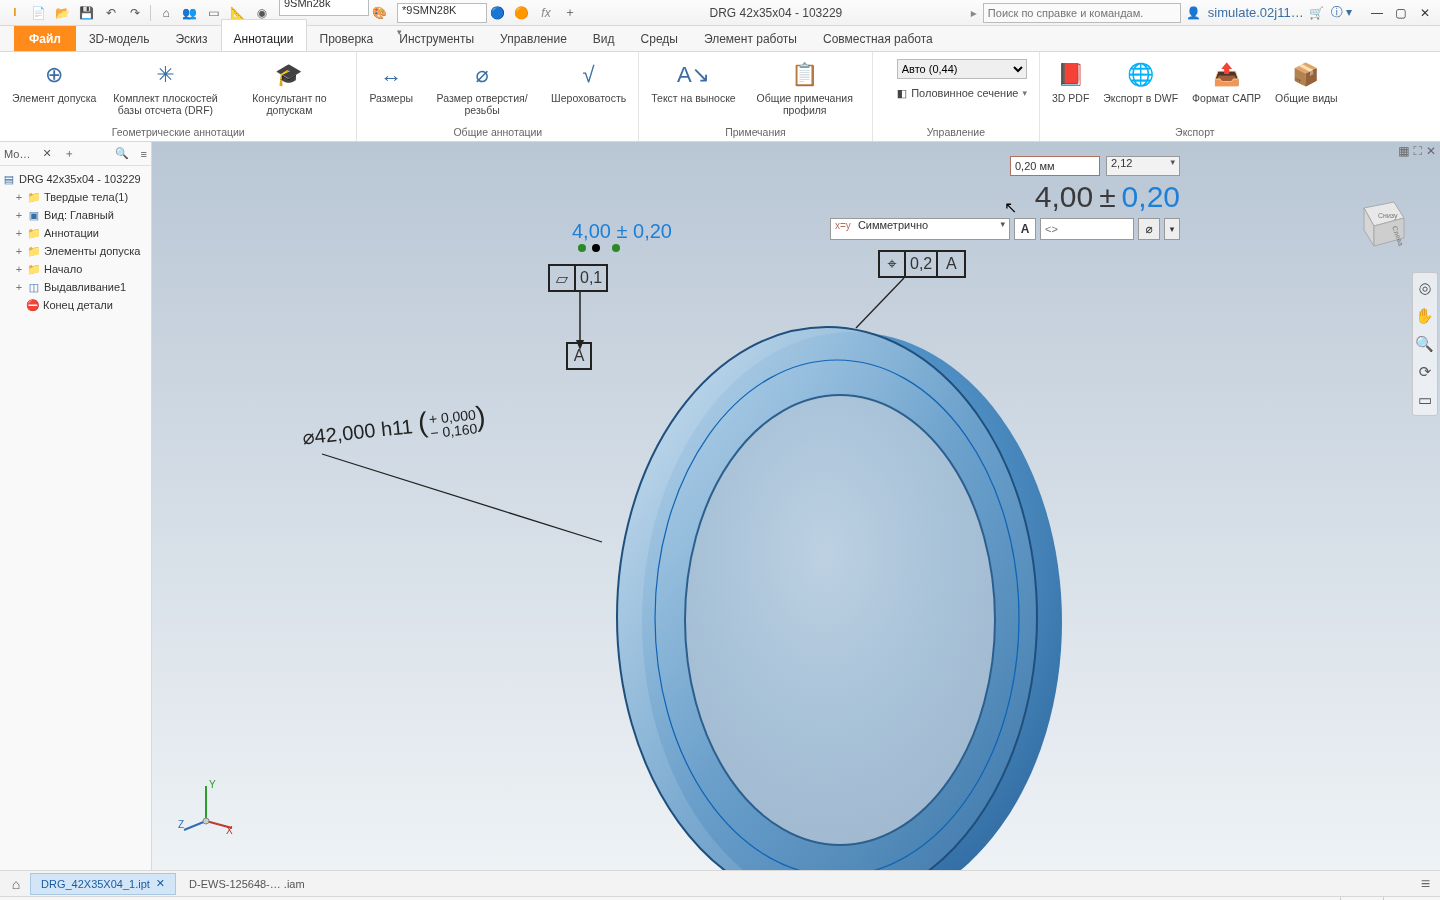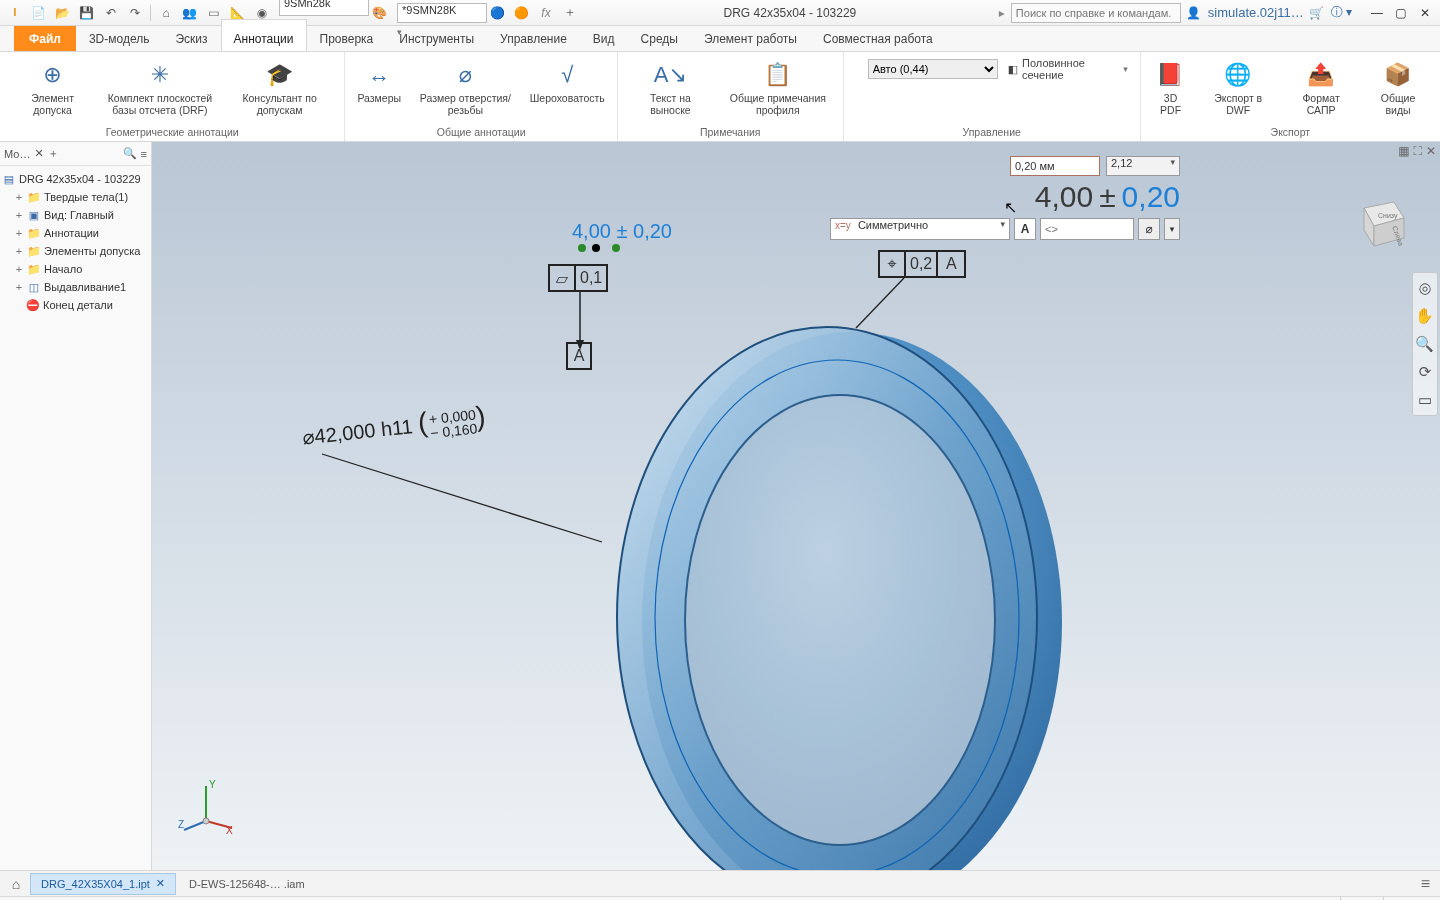--- a/index.html
+++ b/index.html
@@ -7,46 +7,46 @@
 
 
 .titlebar { height: 26px; background: linear-gradient(#fcfcfc,#f2f2f2); border-bottom: 1px solid #d8d8d8; display: flex; align-items: center; padding: 0 4px; }
 .qat { display: flex; align-items: center; gap: 2px; }
 .qat .ico { width: 22px; height: 20px; display: flex; align-items: center; justify-content: center; border-radius: 2px; color: #555; cursor: pointer; }
 .qat .sep { width: 1px; height: 16px; background: #ccc; margin: 0 2px; }
 .matbox { display: flex; align-items: flex-start; gap: 4px; margin-left: 6px; flex-direction: column; }
 .matbox select, .matbox .sel { height: 20px; font-size: 11px; border: 1px solid #bbb; background: #fff; padding: 0 4px; }
 .titlecenter { flex: 1; text-align: center; font-size: 12px; color: #444; }
 .titleright { display: flex; align-items: center; gap: 6px; }
-.searchbox { width: 170px; height: 20px; border: 1px solid #bbb; font-size: 11px; padding: 0 4px; background: #fafafa; color: #888; }
+.searchbox { width: 198px; height: 20px; border: 1px solid #bbb; font-size: 11px; padding: 0 4px; background: #fafafa; color: #888; }
 .winbtns { display: flex; gap: 2px; margin-left: 8px; }
 .winbtns span { width: 22px; height: 18px; display: flex; align-items: center; justify-content: center; cursor: pointer; }
 
 
 .ribtabs { height: 26px; background: #f7f7f7; display: flex; align-items: flex-end; border-bottom: 1px solid #d8d8d8; padding-left: 2px; }
 .ribtabs .tab { padding: 12px 12px 5px; font-size: 12px; color: #444; cursor: pointer; border: 1px solid transparent; border-bottom: none; }
 .ribtabs .tab.file { background: #ff8c1a; color: #fff; font-weight: 600; padding: 5px 14px; margin-left: 12px; }
 .ribtabs .tab.active { background: #fff; border-color: #d8d8d8; color: #222; }
 
 
 .ribbon { height: 90px; background: #fff; border-bottom: 1px solid #d8d8d8; display: flex; }
 .ribgroup { border-right: 1px solid #e4e4e4; padding: 2px 8px 0; display: flex; flex-direction: column; align-items: center; }
 .ribgroup .items { flex: 1; display: flex; align-items: flex-start; gap: 6px; padding-top: 2px; }
 .ribgroup .glabel { font-size: 10.5px; color: #666; padding: 2px 0 3px; text-align: center; white-space: nowrap; }
 .ritem { display: flex; flex-direction: column; align-items: center; width: auto; cursor: pointer; padding: 2px 4px; text-align: center; }
 .ritem .ricon { width: 34px; height: 34px; display: flex; align-items: center; justify-content: center; font-size: 22px; color: #3a6ea5; }
 .ritem .rlabel { font-size: 10.5px; color: #444; line-height: 1.15; max-width: 110px; }
-.ribstack { display: flex; flex-direction: row; gap: 2px; justify-content: center; padding-top: 2px; margin-left: 12px; }
+.ribstack { display: flex; flex-direction: column; gap: 2px; justify-content: center; padding-top: 2px; margin-left: 12px; }
 .ribstack .srow { display: flex; align-items: center; height: 22px; font-size: 11px; color: #444; gap: 4px; cursor: pointer; padding: 0 4px; }
 .ribstack select { width: 130px; height: 20px; font-size: 11px; border: 1px solid #bbb; }
 
 
 .workarea { display: flex; height: 728px; }
 .browser { width: 152px; background: #f9f9f9; border-right: 1px solid #d8d8d8; display: flex; flex-direction: column; }
-.browser .bhead { height: 24px; display: flex; align-items: center; padding: 0 4px; border-bottom: 1px solid #e0e0e0; font-size: 11px; color: #555; gap: 4px; }
+.browser .bhead { height: 24px; display: flex; align-items: center; padding: 0 4px; border-bottom: 1px solid #e0e0e0; font-size: 11px; color: #555; gap: 12px; }
 .browser .bhead .sp { flex: 1; }
 .tree { padding: 4px 2px; font-size: 11px; color: #333; }
 .tree .node { display: flex; align-items: center; height: 18px; gap: 3px; white-space: nowrap; overflow: hidden; }
 .tree .node .tw { width: 10px; text-align: center; color: #777; cursor: pointer; }
 .tree .node .nicon { width: 14px; height: 14px; display: inline-flex; align-items: center; justify-content: center; font-size: 11px; }
 .tree .indent1 { padding-left: 12px; }
 .tree .indent2 { padding-left: 24px; }
 
 
 .viewport { flex: 1; position: relative; background: linear-gradient(180deg,#b9c6d4 0%,#cfd9e3 40%,#eef2f5 100%); overflow: hidden; }

